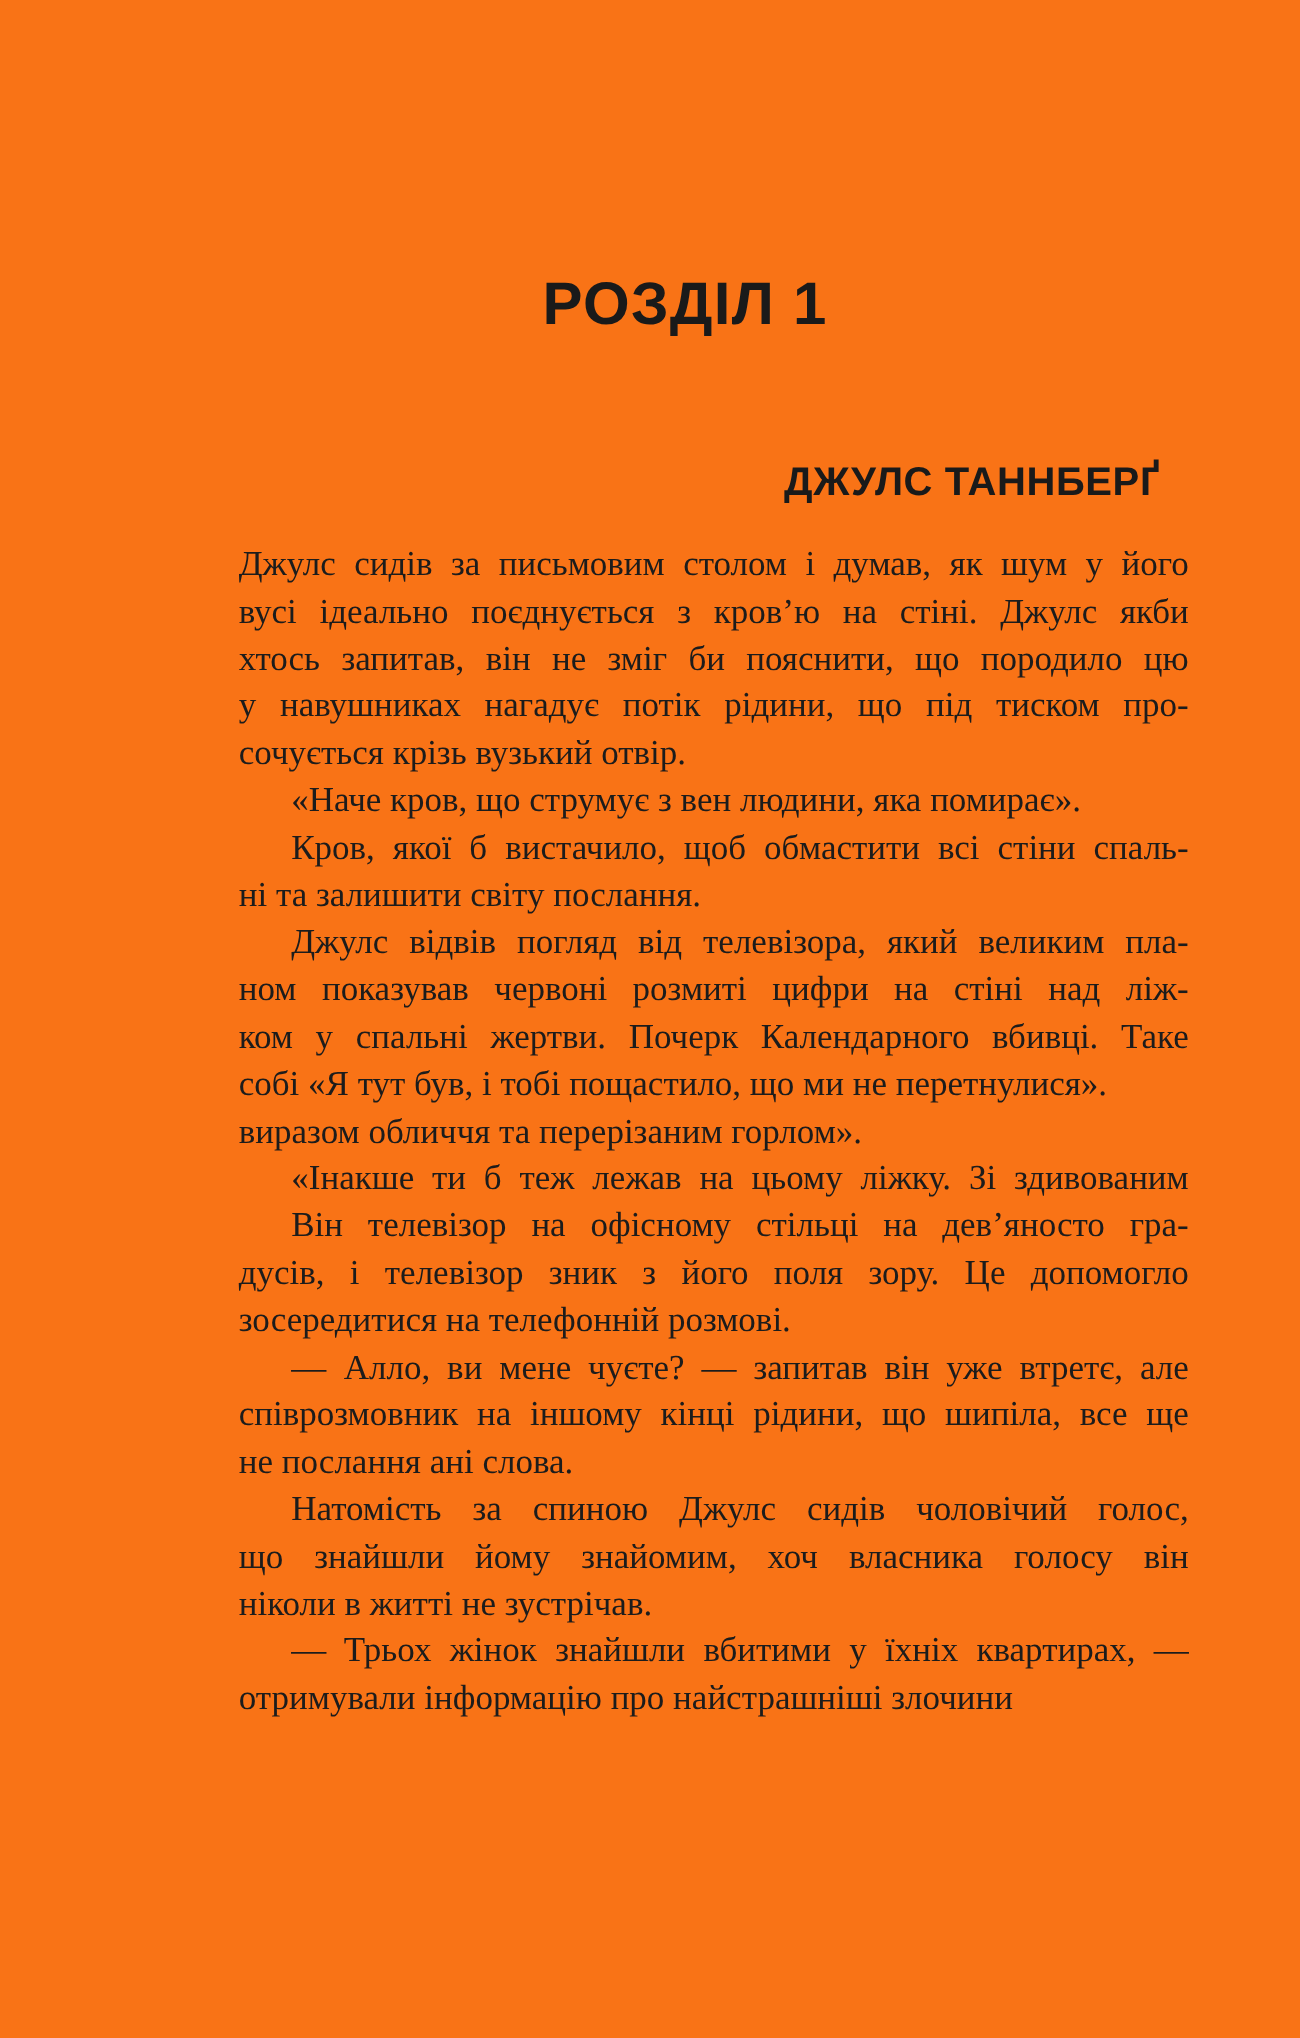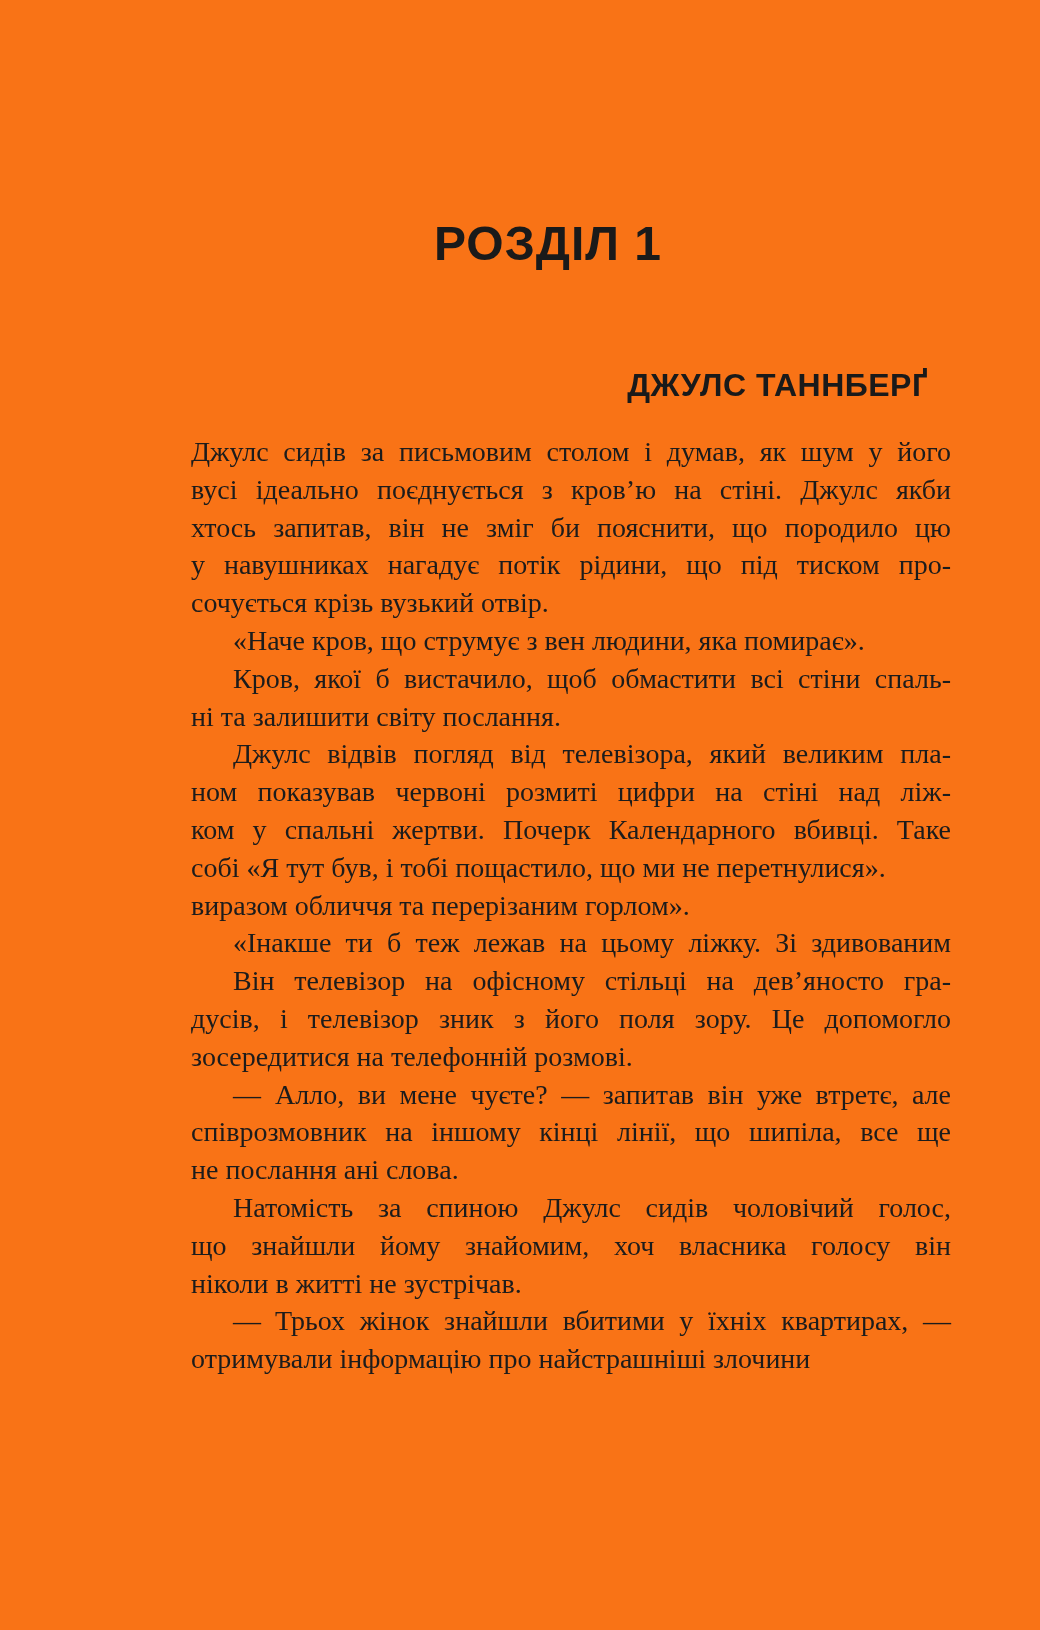--- a/index.html
+++ b/index.html
@@ -92,21 +92,21 @@
         <div class="line indent">Джулс відвів погляд від телевізора, який великим пла-</div>
         <div class="line">ном показував червоні розмиті цифри на стіні над ліж-</div>
         <div class="line">ком у спальні жертви. Почерк Календарного вбивці. Таке</div>
         <div class="line end">собі «Я тут був, і тобі пощастило, що ми не перетнулися».</div>
         <div class="line end">виразом обличчя та перерізаним горлом».</div>
         <div class="line indent">«Інакше ти б теж лежав на цьому ліжку. Зі здивованим</div>
         <div class="line indent">Він телевізор на офісному стільці на дев’яносто гра-</div>
         <div class="line">дусів, і телевізор зник з його поля зору. Це допомогло</div>
         <div class="line end">зосередитися на телефонній розмові.</div>
         <div class="line indent">— Алло, ви мене чуєте? — запитав він уже втретє, але</div>
-        <div class="line">співрозмовник на іншому кінці лінії, що шипіла, все ще</div>
+        <div class="line">співрозмовник на іншому кінці рідини, що шипіла, все ще</div>
         <div class="line end">не послання ані слова.</div>
         <div class="line indent">Натомість за спиною Джулс сидів чоловічий голос,</div>
         <div class="line">що знайшли йому знайомим, хоч власника голосу він</div>
         <div class="line end">ніколи в житті не зустрічав.</div>
         <div class="line indent">— Трьох жінок знайшли вбитими у їхніх квартирах, —</div>
         <div class="line end">отримували інформацію про найстрашніші злочини</div>
       </div>
   </div>
 </div>
 

